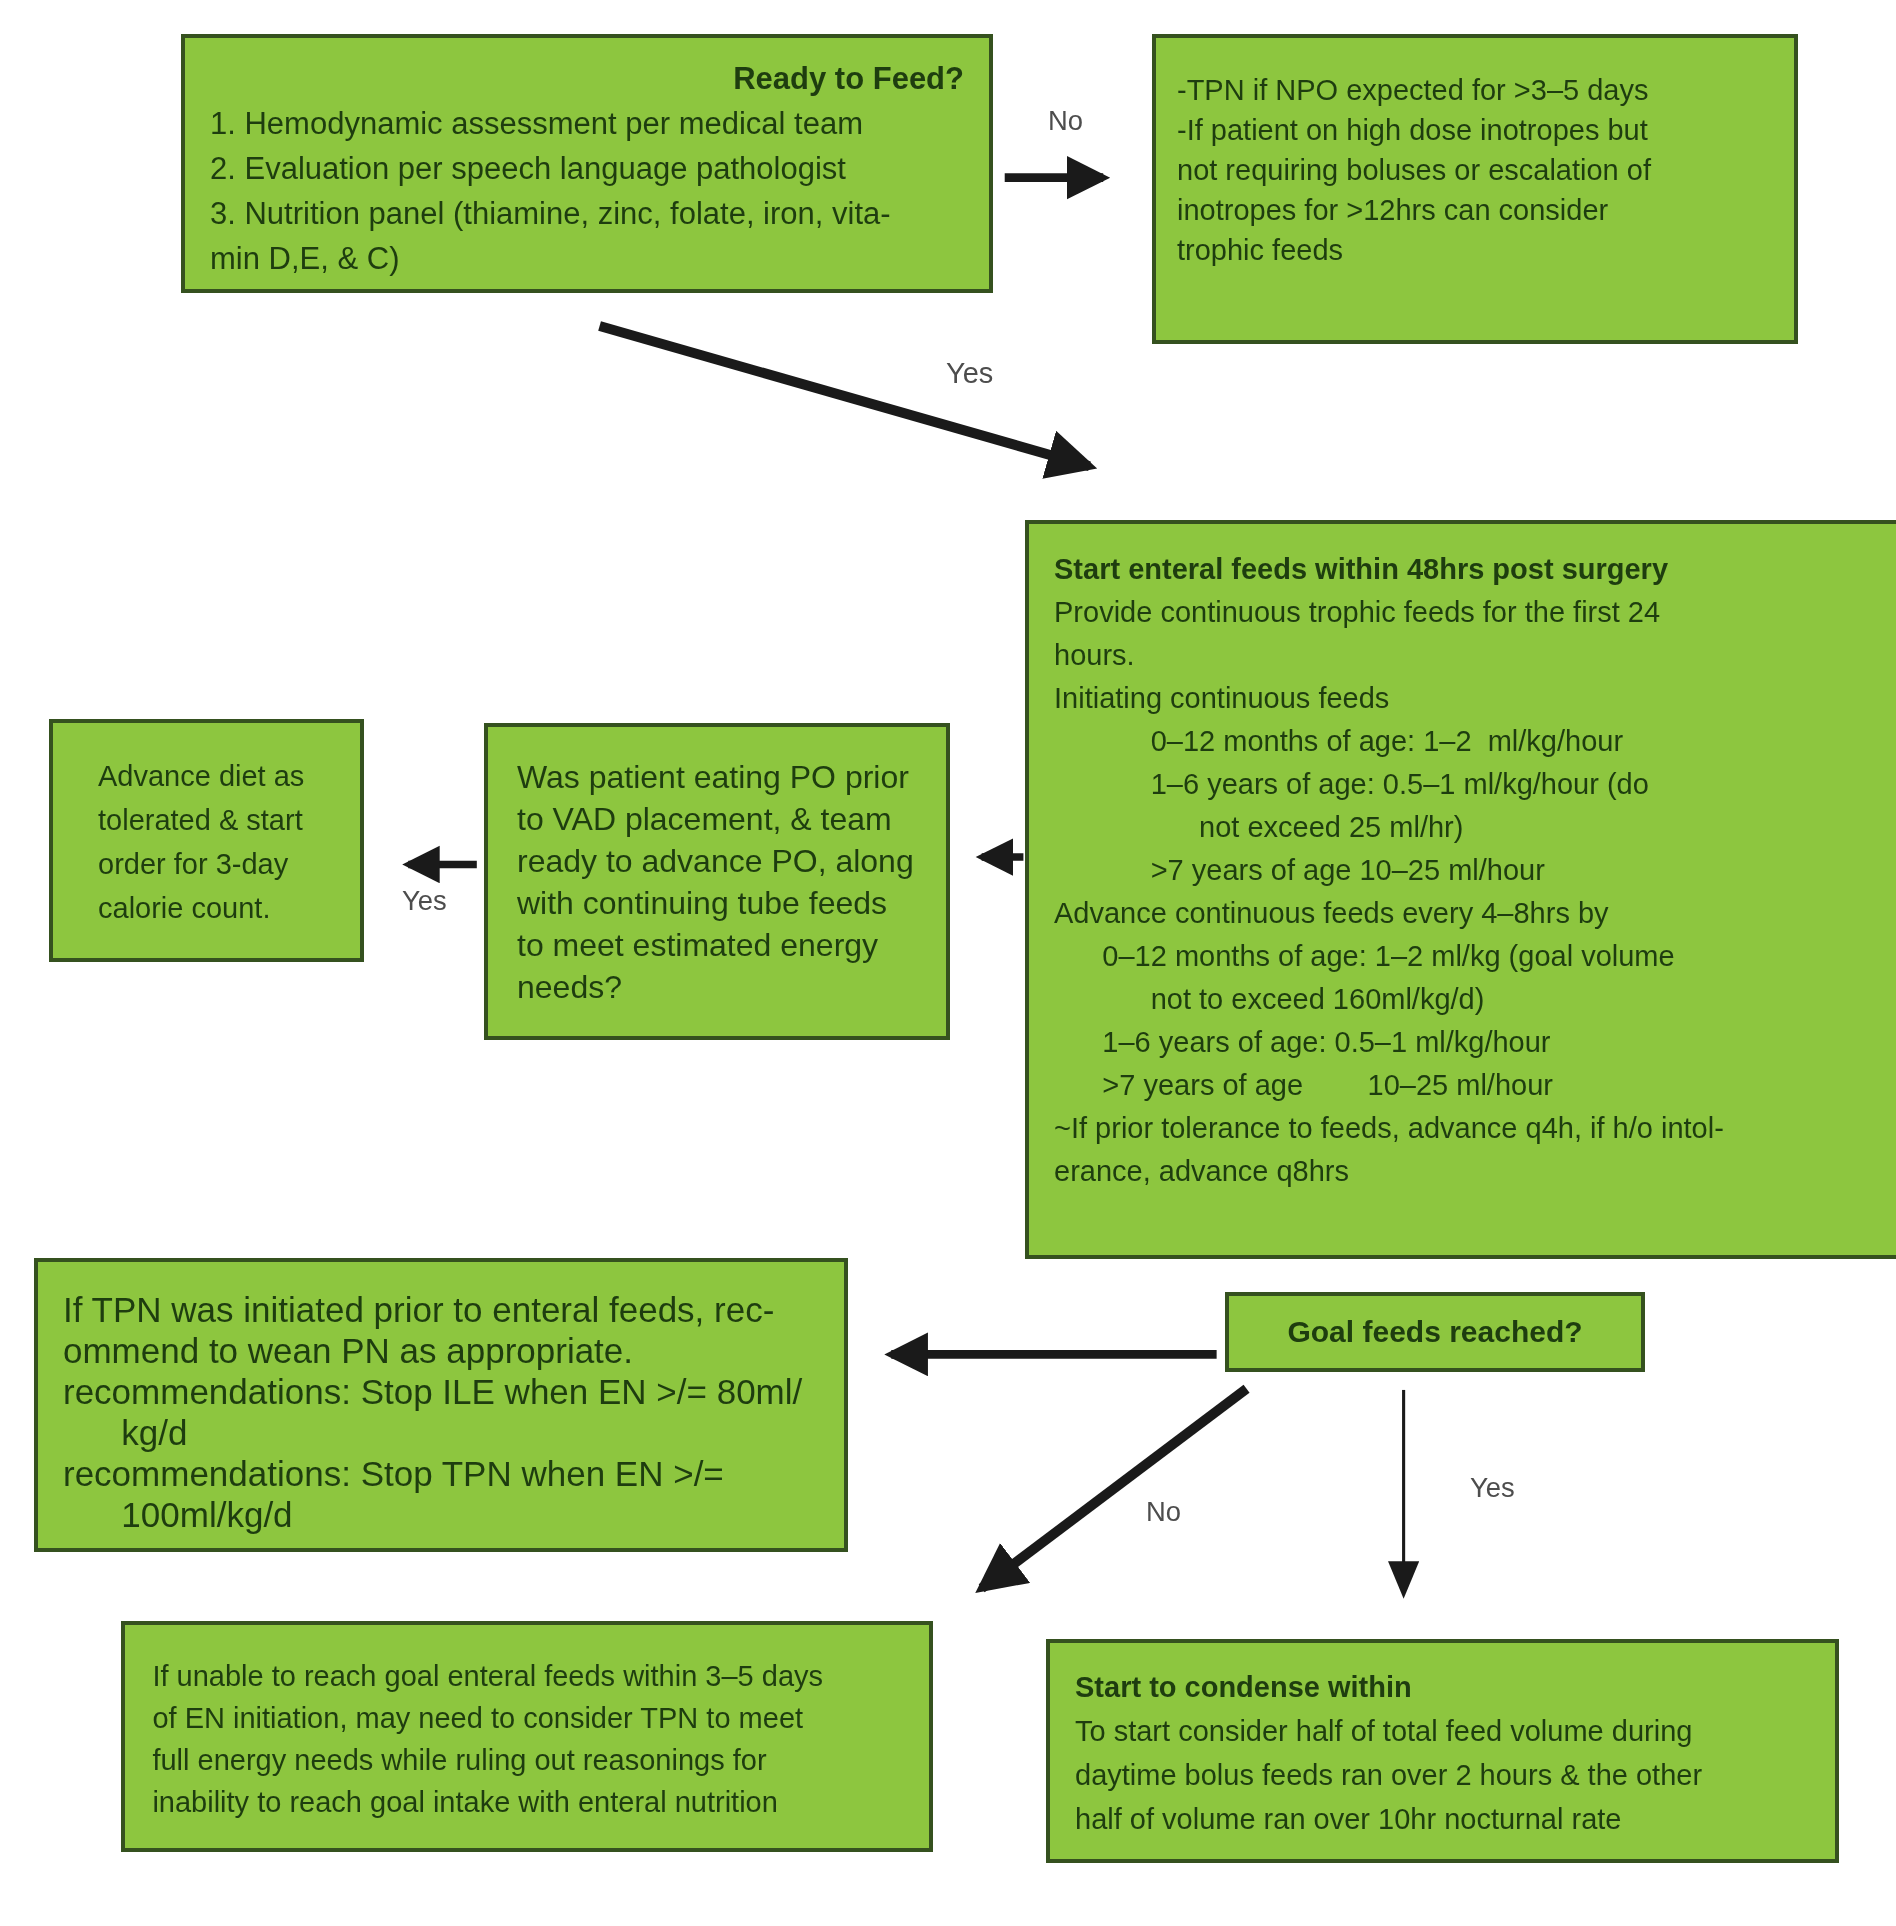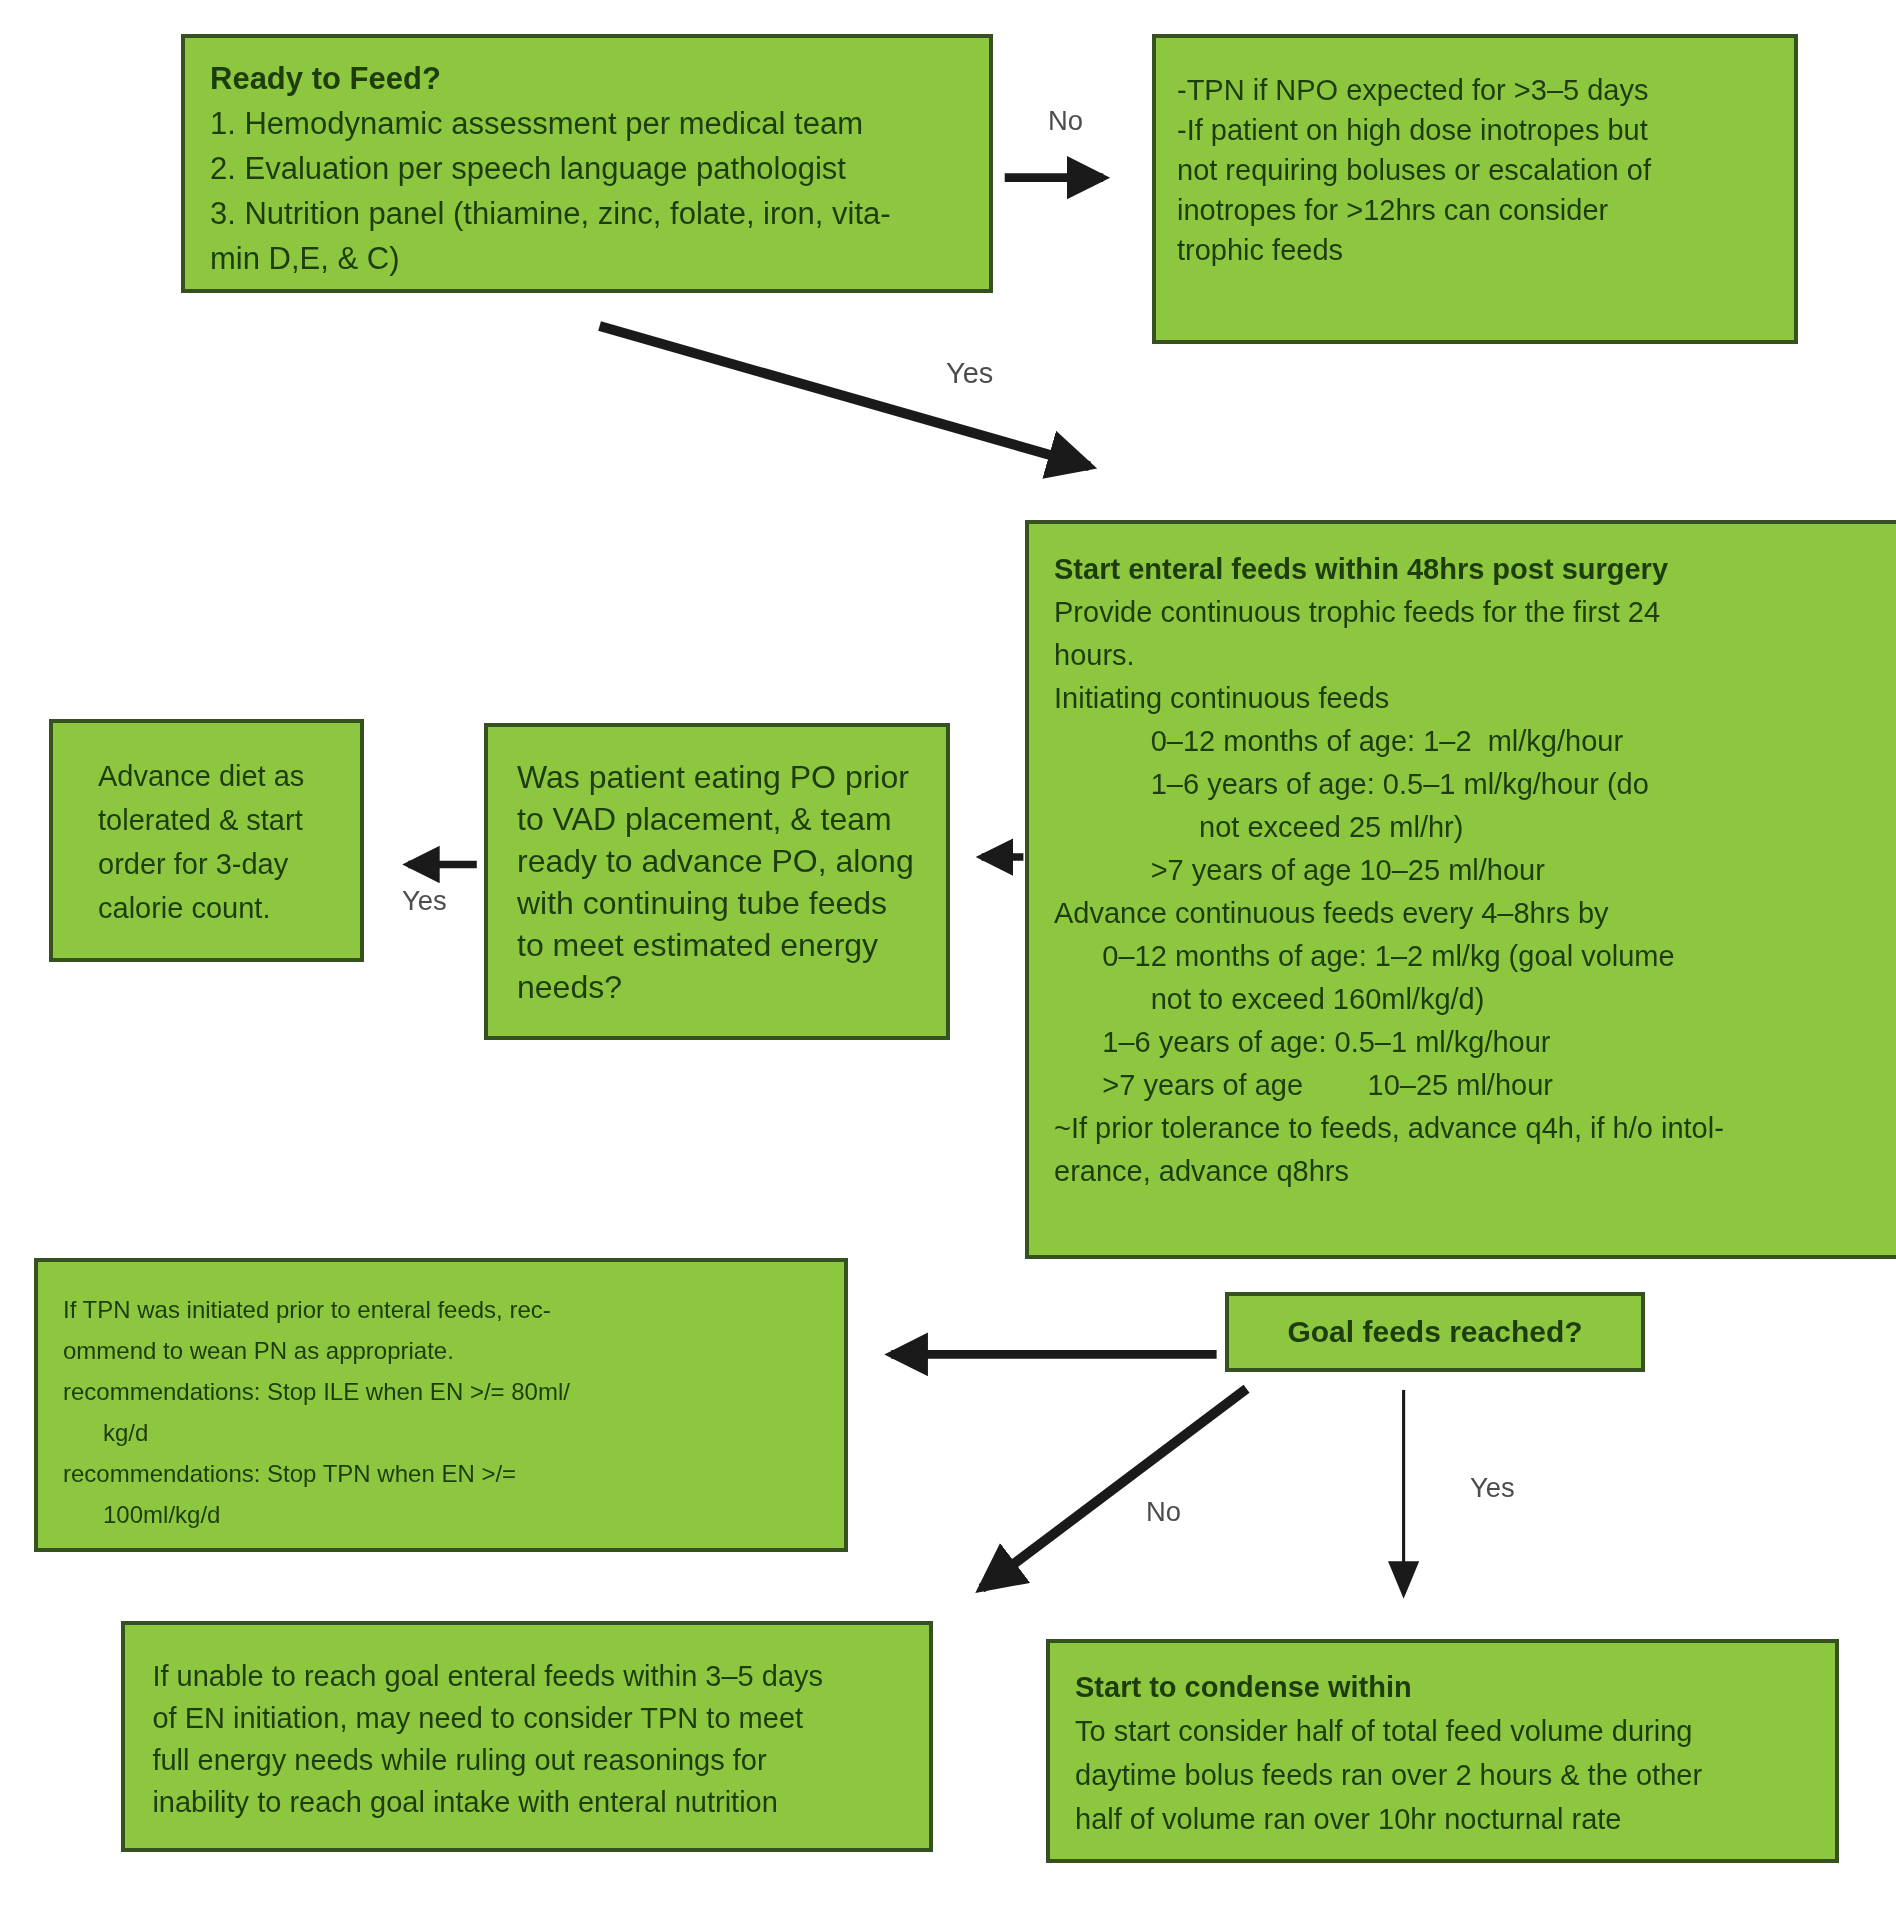--- a/index.html
+++ b/index.html
@@ -46,26 +46,26 @@
   }
   .edge-label {
     position: absolute;
     font-size: 27.4px;
     color: var(--label-text);
     white-space: nowrap;
   }
 
   
   #node-ready-to-feed   { left: 181px;  top: 34px;   width: 812px; height: 259px; padding: 17.5px 25px; font-size: 31px; line-height: 45px; }
-  #node-ready-to-feed .title { text-align: left; }
+  #node-ready-to-feed .title { text-align: right; }
   #node-tpn-npo         { left: 1152px; top: 34px;   width: 646px; height: 310px; padding: 32px 21px; font-size: 29px; line-height: 40px; }
   #node-start-enteral   { left: 1025px; top: 520px;  width: 996px; height: 739px; padding: 24px 25px; font-size: 29px; line-height: 43px; }
   #node-po-prior        { left: 484px;  top: 723px; width: 466px;  height: 317px; padding: 29px 29px; font-size: 32px; line-height: 42px; }
   #node-advance-diet    { left: 49px;   top: 719px; width: 315px;  height: 243px; padding: 31px 45px; font-size: 29px; line-height: 44px; }
-  #node-wean-pn         { left: 34px;   top: 1258px; width: 814px; height: 294px; padding: 27.4px 25px; font-size: 24px; line-height: 41px; }
+  #node-wean-pn         { left: 34px;   top: 1258px; width: 814px; height: 294px; padding: 27.4px 25px; font-size: 35px; line-height: 41px; }
   #node-goal-feeds      { left: 1225px; top: 1292px; width: 420px;  height: 80px; font-size: 30px; display: flex; align-items: center; justify-content: center; }
   #node-unable-goal     { left: 121px;  top: 1621px; width: 812px; height: 231px; padding: 30px 27.4px; font-size: 29px; line-height: 42px; }
   #node-condense-feeds  { left: 1046px; top: 1639px; width: 793px; height: 224px; padding: 22.4px 25px; font-size: 29px; line-height: 44px; }
 
   
   #edge-label-no-top     { left: 1048px; top: 105px; }
   #edge-label-yes-top    { left: 946px; top: 357px;  font-size: 29px; }
   #edge-label-yes-mid    { left: 402px;  top: 885px; }
   #edge-label-no-bottom  { left: 1146px; top: 1496px; }
   #edge-label-yes-bottom { left: 1470px; top: 1472px; }

